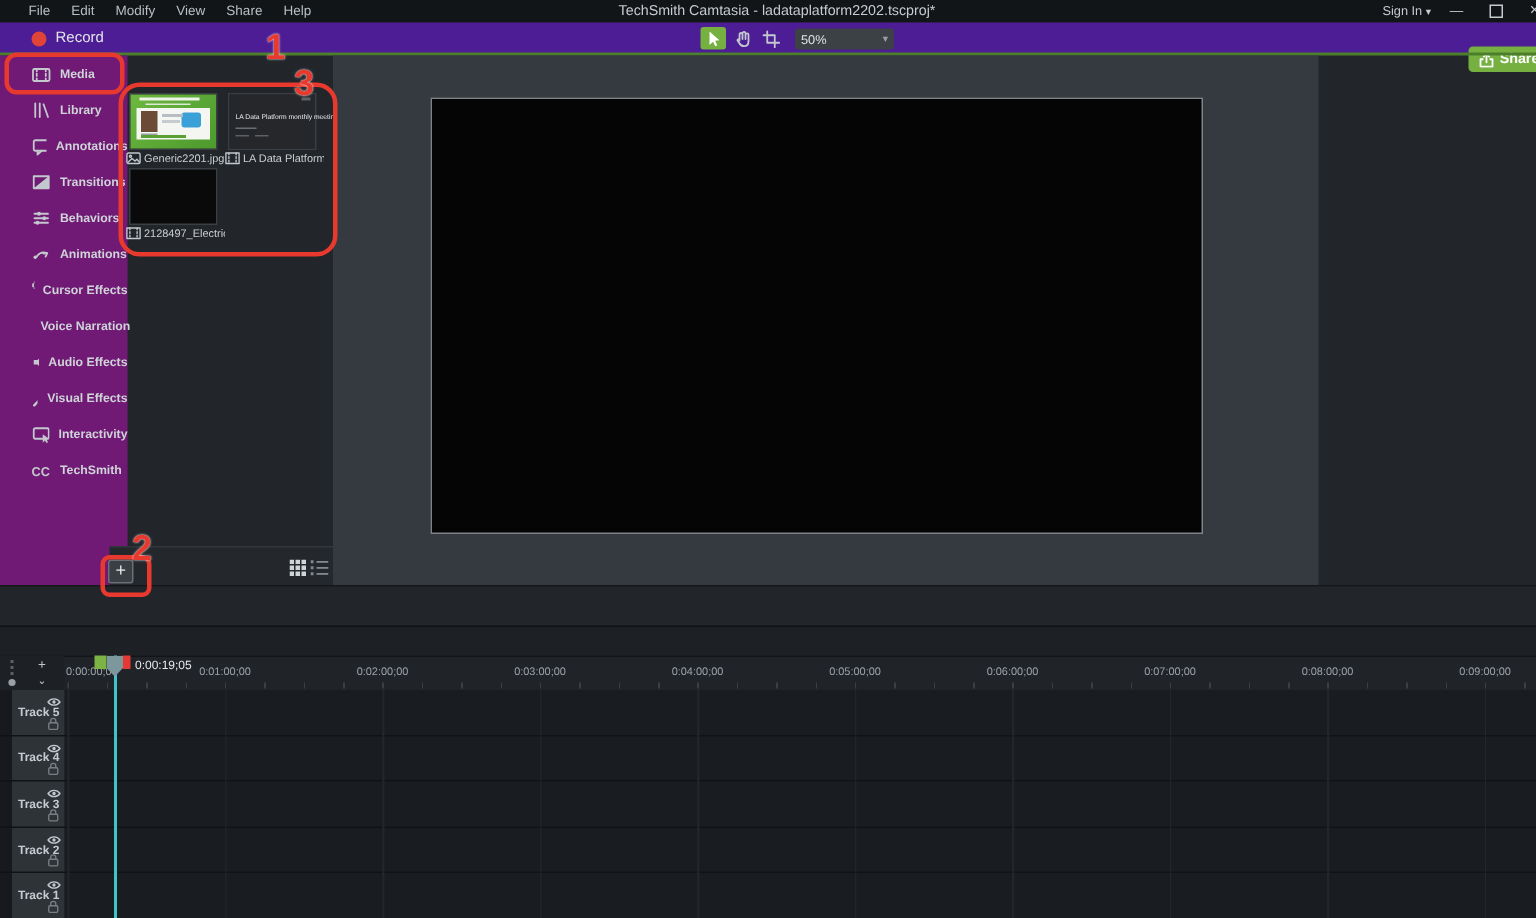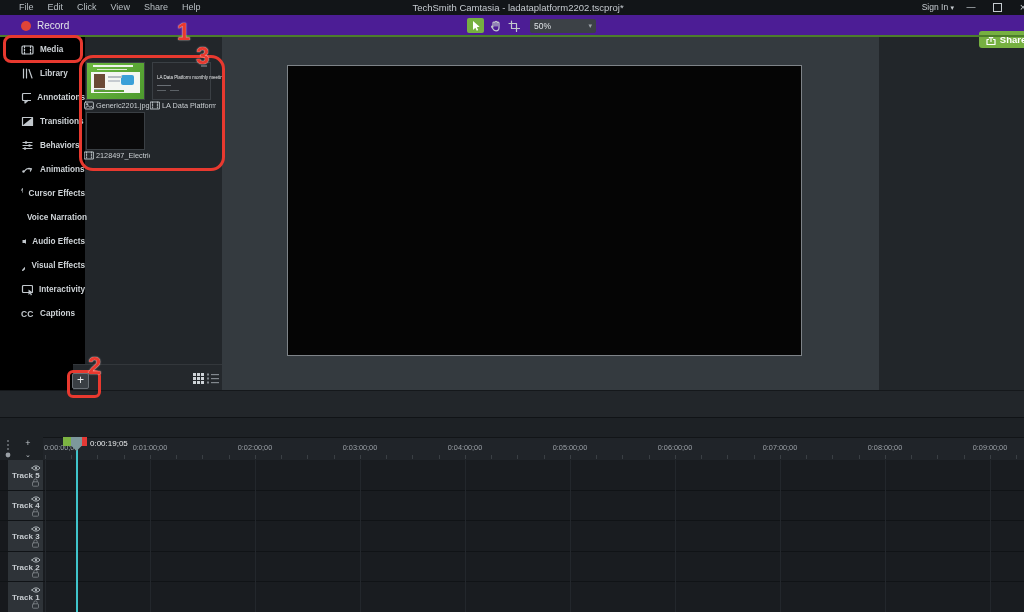--- a/index.html
+++ b/index.html
@@ -25,21 +25,21 @@
   .greenline{left:0;top:35px;width:1024px;height:2px;background:#4c7e2b;}
   .record-dot{width:10px;height:10px;border-radius:50%;background:#e04438;margin:0 6px 0 9px;}
   .toolbtn{width:17px;height:15px;border-radius:2px;display:flex;align-items:center;justify-content:center;margin-right:2px;}
   .toolbtn.active{background:#76b041;}
   .zoomsel{width:58px;height:14px;background:#3c4146;border-radius:2px;font-size:8.5px;color:#dfe3e6;
            display:flex;align-items:center;padding:0 4px;justify-content:space-between;}
   .sharebtn{position:absolute;right:3px;top:16px;width:54px;height:17px;background:#76b041;border-radius:3px;
             display:flex;align-items:center;justify-content:center;gap:4px;color:#fff;font-size:9.5px;font-weight:bold;}
 
   
-  .sidebar{left:0;top:37px;width:73px;height:353px;background:#000000;}
+  .sidebar{left:0;top:37px;width:73px;height:353px;background:#701a75;}
   .side-item{display:flex;align-items:center;height:24px;padding-left:9px;gap:6px;cursor:pointer;}
   .side-label{font-size:8.2px;font-weight:bold;color:#ced3d7;white-space:nowrap;}
 
   
   .mediabin{left:73px;top:37px;width:149px;height:353px;background:#24282c;border-right:1px solid #141719;}
   .mb-header{height:16px;background:#181b1e;text-align:center;font-size:9.5px;font-weight:bold;color:#d6dade;line-height:16px;}
   .thumb{position:absolute;width:59px;height:38px;background:#1e2125;border:1px solid #3a3f44;box-sizing:border-box;}
   .thumb-cap{position:absolute;width:66px;height:10px;display:flex;align-items:center;gap:2px;font-size:7.3px;color:#c9ced2;white-space:nowrap;overflow:hidden;}
   .mb-bottom{position:absolute;left:73px;top:364px;width:149px;height:26px;background:#24282c;border-top:1px solid #33373b;}
   .plusbtn{position:absolute;left:72px;top:373px;width:17px;height:16px;background:#3a3f44;border:1px solid #6a7076;
@@ -91,21 +91,21 @@
   .slide2{position:absolute;inset:0;background:#25272b;}
 </style>
 </head>
 <body>
 
 <div class="app">
 
   <div class="abs titlebar row">
     <span class="menu-item">File</span>
     <span class="menu-item">Edit</span>
-    <span class="menu-item">Click</span>
+    <span class="menu-item">Modify</span>
     <span class="menu-item">View</span>
     <span class="menu-item">Share</span>
     <span class="menu-item">Help</span>
     <span class="win-title">TechSmith Camtasia - ladataplatform2202.tscproj*</span>
     <span class="signin"><span>Sign In</span> <span style="font-size:7px;">▾</span></span>
     <div class="win-btns">
       <span class="win-btn">—</span>
       <span class="win-btn"><span style="display:inline-block;width:7px;height:7px;border:1px solid #c6cbd0;vertical-align:middle;"></span></span>
       <span class="win-btn" style="font-size:11px;">×</span>
     </div>
@@ -222,21 +222,21 @@
       <svg width="13" height="13">
           <rect x="1.5" y="2.5" width="10" height="7" rx="1" class="ic"></rect>
           <path d="M7.5,6.5 L7.5,12 L9,10.6 L9.9,12.4 L11,11.8 L10.1,10 L12,9.8 Z" class="icf"></path>
         </svg>
       <span class="side-label">Interactivity</span>
     </div>
     <div class="side-item">
       <svg width="13" height="13">
           <text x="0" y="10" font-size="8.5" font-weight="bold" fill="#c2c8cd" font-family="Liberation Sans, DejaVu Sans, sans-serif">CC</text>
         </svg>
-      <span class="side-label">Captions</span>
+      <span class="side-label">TechSmith</span>
     </div>
   </div>
 
 
   <div class="thumb" style="left:86px;top:62px;">
     <div class="slide1">
       <div style="position:absolute;left:6px;top:2px;width:40px;height:2px;background:#eef3e9;"></div>
       <div style="position:absolute;left:10px;top:5.5px;width:30px;height:1.5px;background:#dfe8d8;"></div>
       <div class="white">
         <div style="position:absolute;left:3px;top:2px;width:11px;height:14px;background:#6b4a36;"></div>

